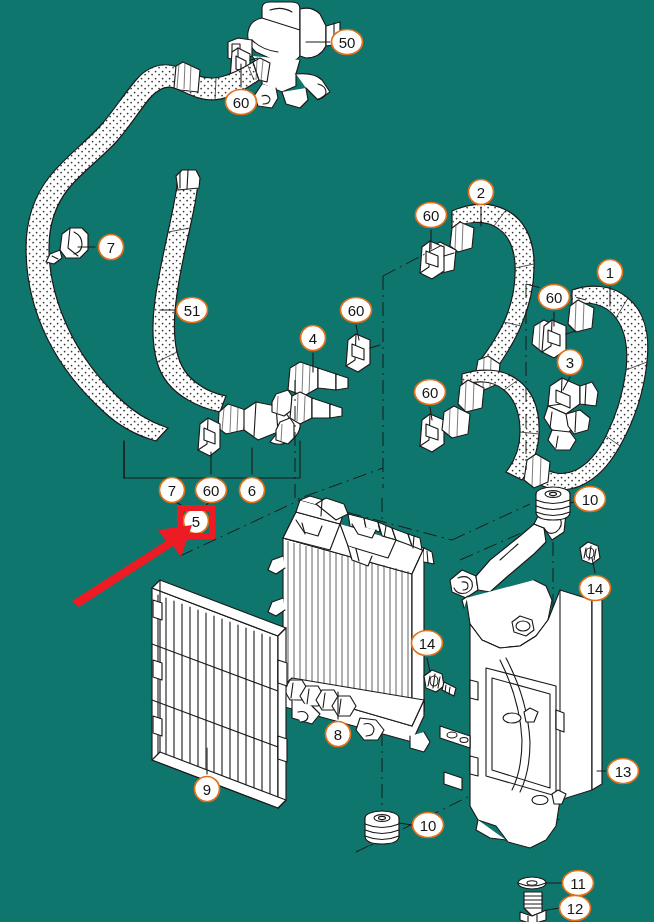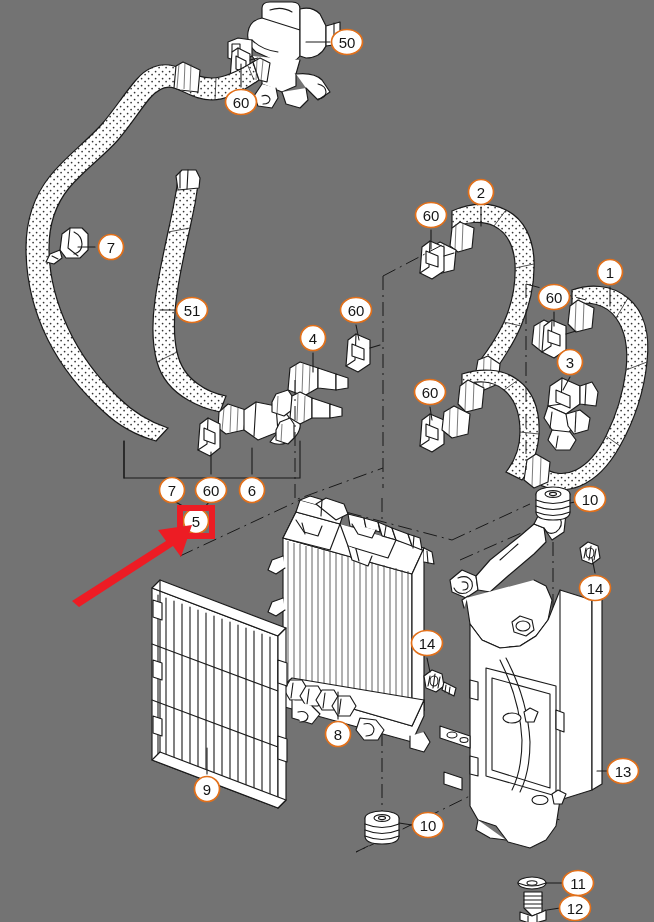--- a/index.html
+++ b/index.html
@@ -1,21 +1,21 @@
 <!DOCTYPE html>
 <html><head>
 <meta charset="utf-8">
 <title>Coolant Hose Parts Diagram</title>
 <style>
   html,body{margin:0;padding:0;background:#ffffff;}
   body{
     font-family:"Liberation Sans", sans-serif;
     width:654px;height:922px;overflow:hidden;position:relative;
   }
-  #diagram-root{position:relative;width:654px;height:922px;background:#737373;}
+  #diagram-root{position:relative;width:654px;height:922px;background:#0f766e;}
   svg.layer{position:absolute;top:0;left:0;width:654px;height:922px;}
   .callout-text{
     font-family:"Liberation Sans", sans-serif;
     font-size:15px;font-weight:400;fill:#151515;
     text-anchor:middle;dominant-baseline:central;
   }
   .callout-ring{fill:#ffffff;stroke:#E2701A;stroke-width:1.7;}
   .lead{stroke:#1a1a1a;stroke-width:1.1;fill:none;stroke-linecap:round;}
   .outline{stroke:#1a1a1a;fill:#ffffff;stroke-width:1.15;stroke-linejoin:round;stroke-linecap:round;}
   .outline-nf{stroke:#1a1a1a;fill:none;stroke-width:1.1;stroke-linejoin:round;stroke-linecap:round;}

